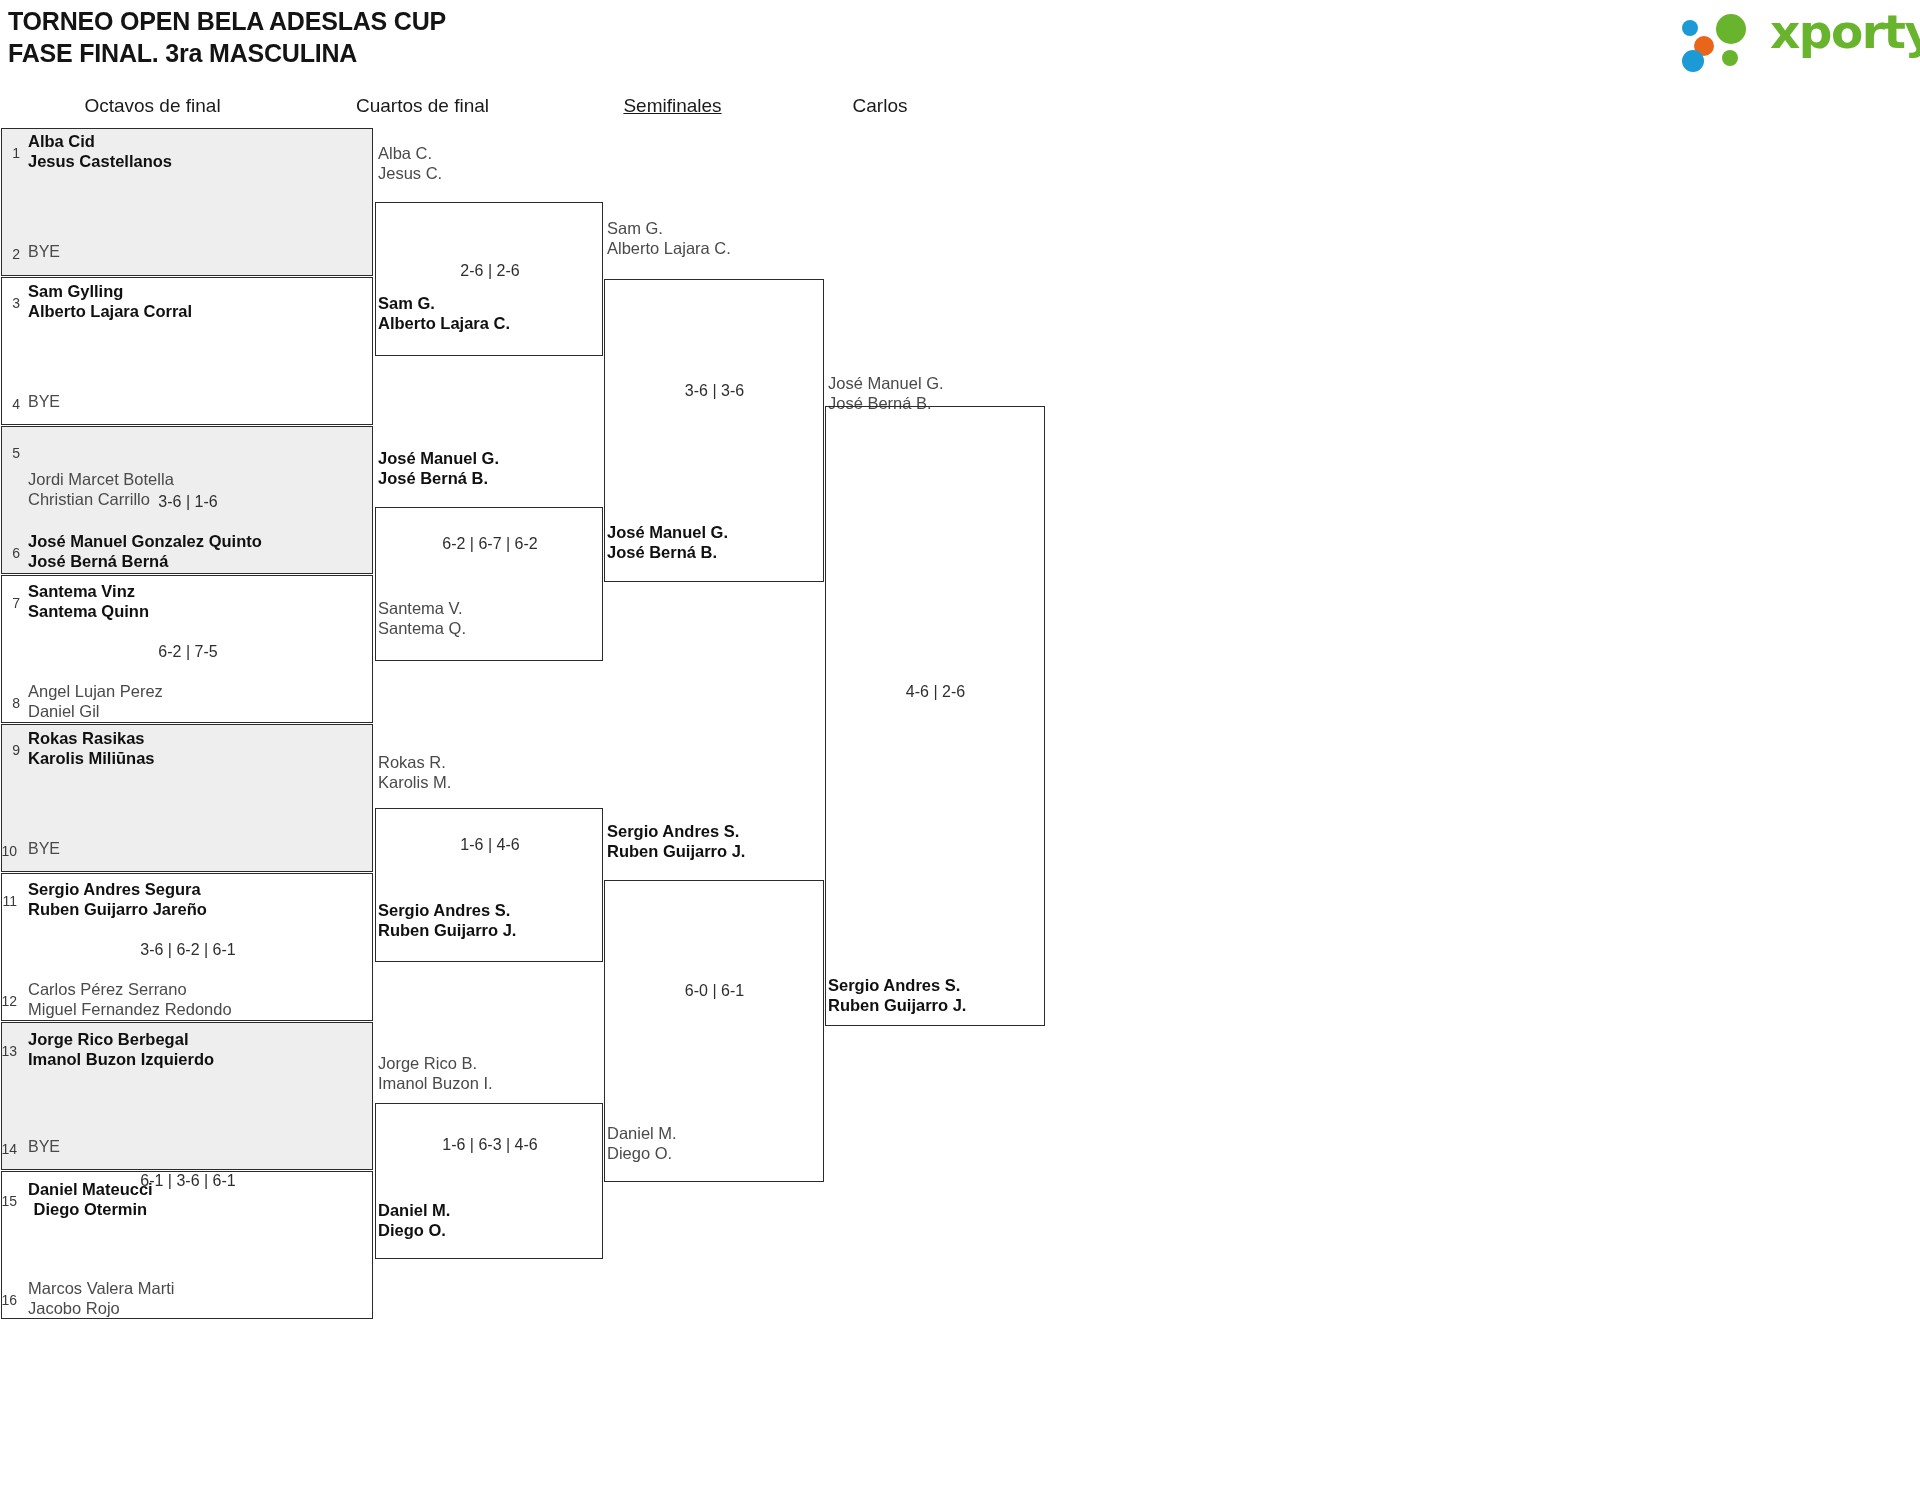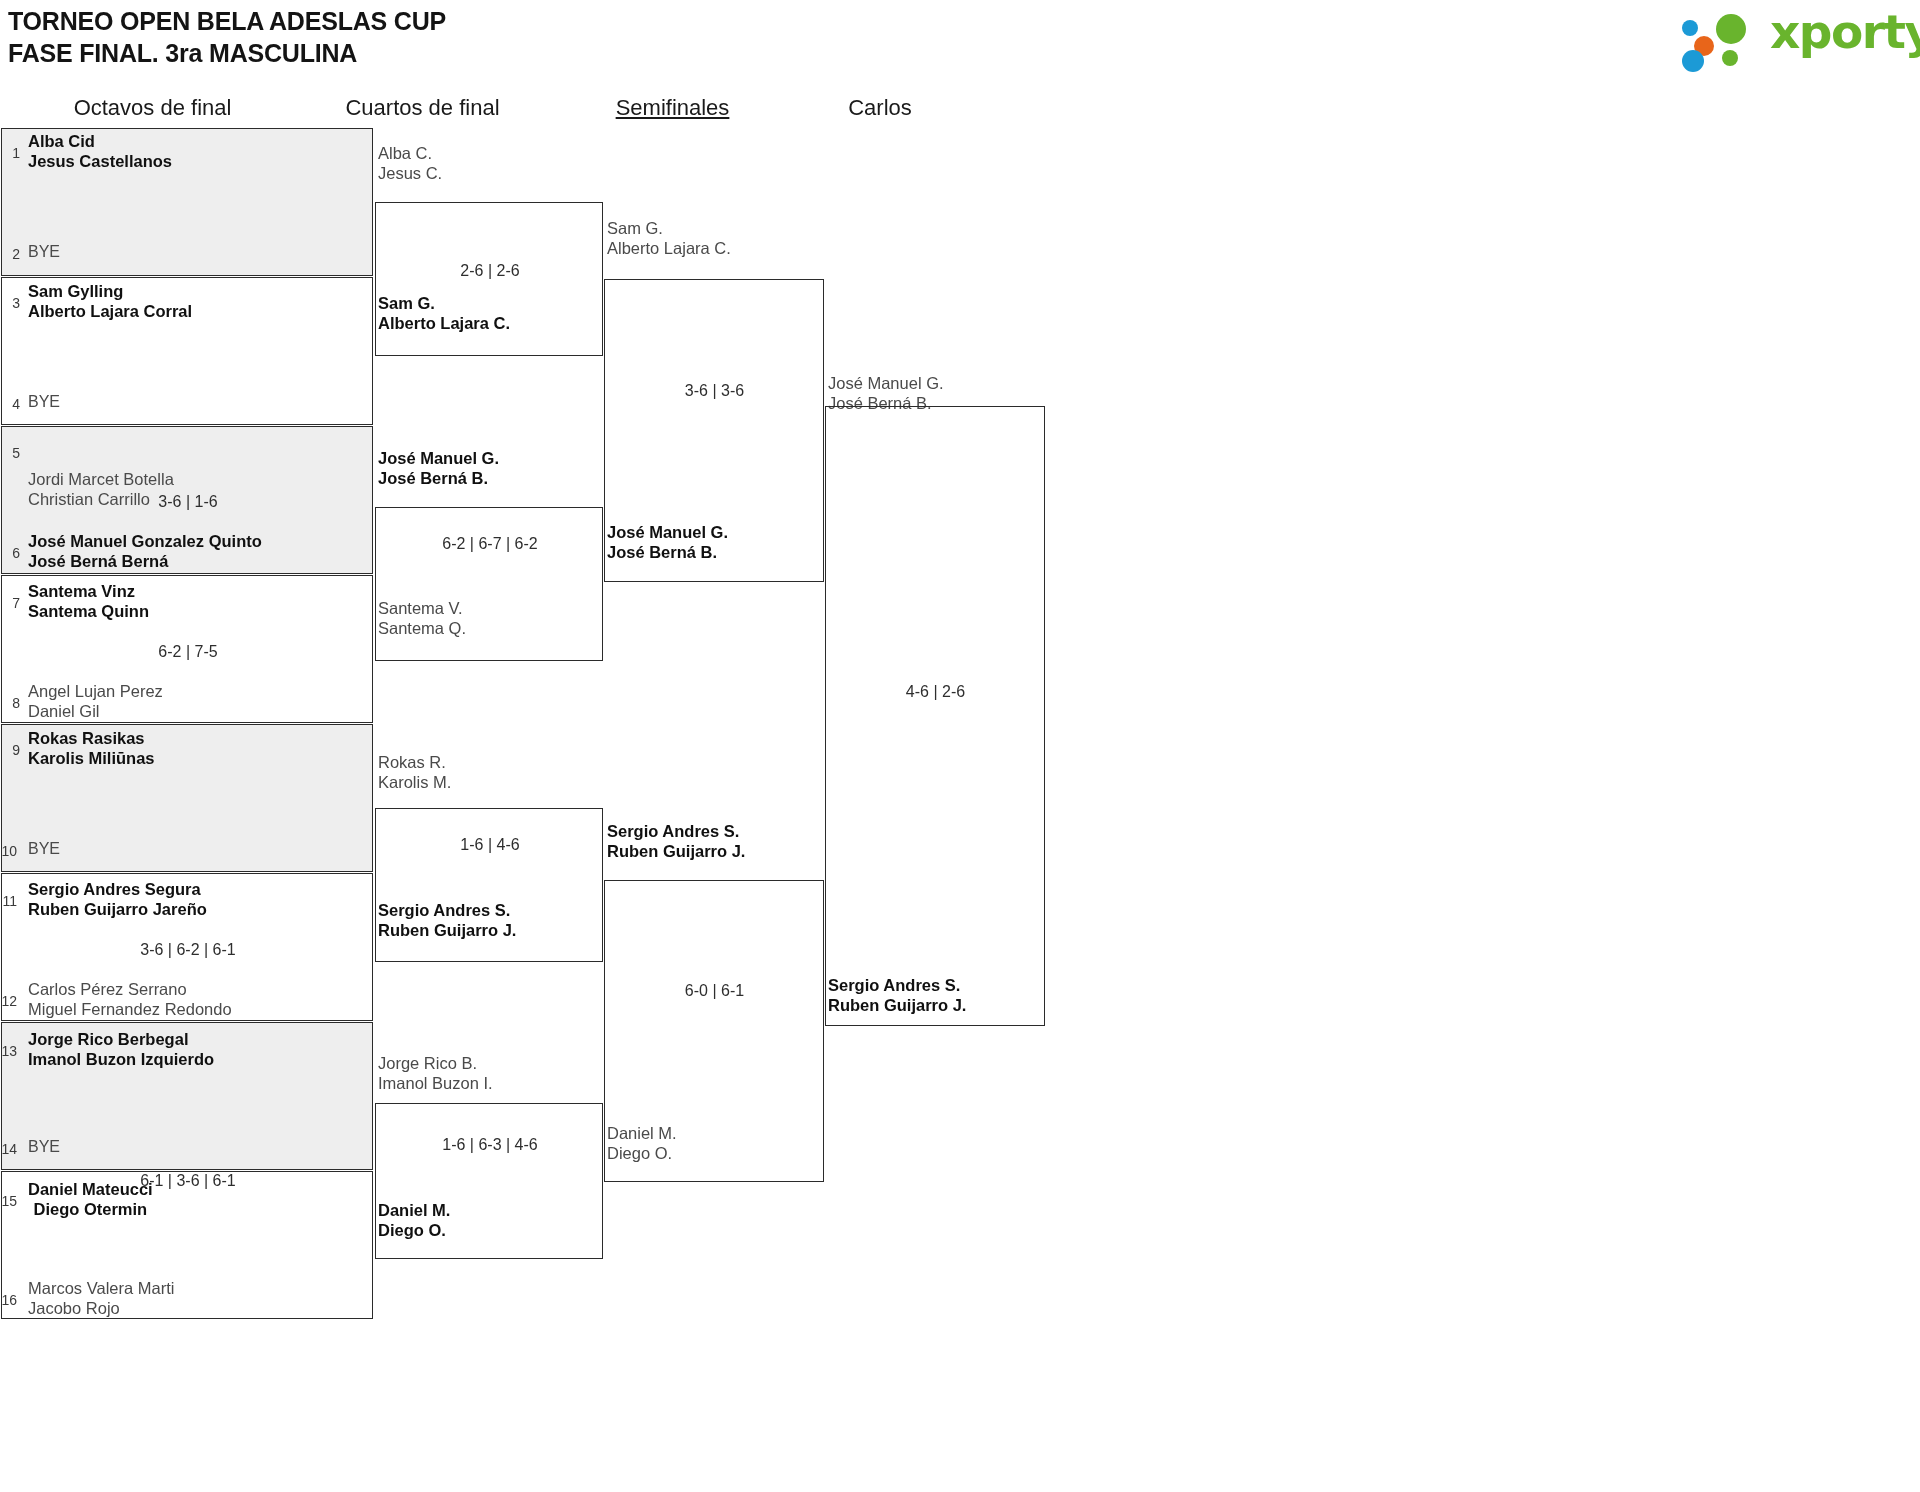--- a/index.html
+++ b/index.html
@@ -47,21 +47,21 @@
   }
   #brand-logo .dot {
     position: absolute;
     border-radius: 50%;
   }
 
   
   .round-header {
     position: absolute;
     top: 95px;
-    font-size: 22px;
+    font-size: 19px;
     color: #1a1a1a;
     text-align: center;
     white-space: nowrap;
   }
 
   
   .r1-cell {
     position: absolute;
     box-sizing: border-box;
     border: 1px solid #2b2b2b;

